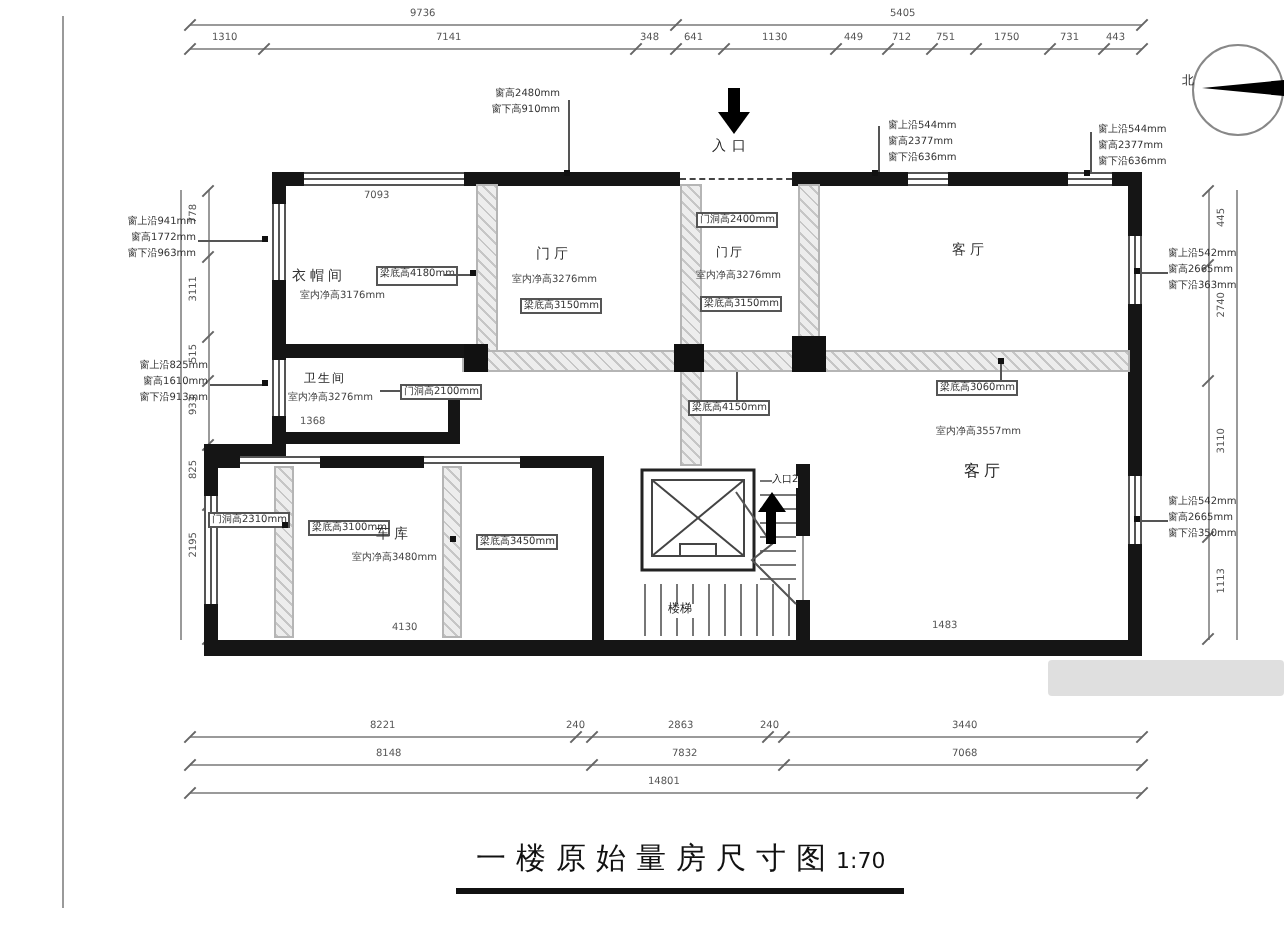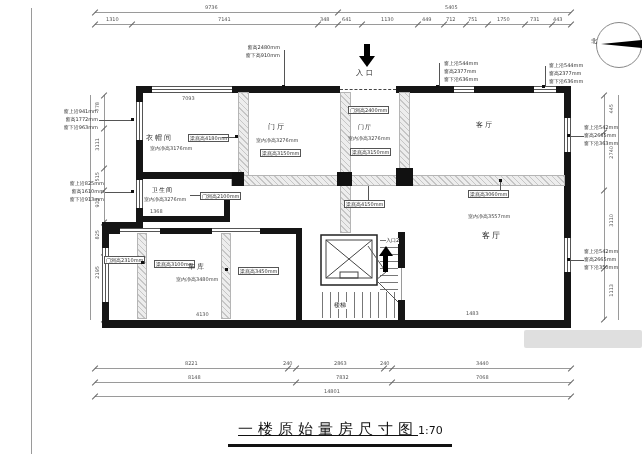--- a/index.html
+++ b/index.html
@@ -17,21 +17,21 @@
   .vnum{position:absolute;font-size:5px;line-height:1;color:#555;white-space:nowrap;writing-mode:vertical-rl;transform:rotate(180deg);}
   .lbl{position:absolute;line-height:1.1;white-space:nowrap;color:#222;}
   .room{font-size:7px;letter-spacing:2px;color:#333;}
   .ht{font-size:5px;color:#444;}
   .box{border:1px solid #555;background:#fff;padding:0 1px;font-size:5px;color:#333;line-height:1.2;white-space:nowrap;}
   .bx{position:absolute;}
   .ldr{position:absolute;background:#555;}
   .dot{position:absolute;width:3px;height:3px;background:#111;}
   .dash{position:absolute;border-top:1.5px dashed #444;height:0;}
   .cl{font-size:5px;color:#333;line-height:1.55;white-space:nowrap;}
-  .title{position:absolute;font-size:15px;letter-spacing:5px;color:#111;text-decoration:underline;}
+  .title{position:absolute;font-size:15px;letter-spacing:5px;color:#111;}
   .scale{position:absolute;font-size:11px;color:#111;}
   .treads-v{position:absolute;background:repeating-linear-gradient(90deg,#777 0 1px,transparent 1px 8px);}
   .treads-h{position:absolute;background:repeating-linear-gradient(0deg,#777 0 1px,transparent 1px 7px);}
   .wm{position:absolute;background:rgba(140,140,140,.28);border-radius:2px;}
 </style>
 </head>
 <body>
 
 <div class="stage">
 
@@ -250,21 +250,21 @@
   <div class="dot" style="left:567px;top:134px;"></div>
 
   <div class="abs cl" style="left:584px;top:248px;">
     <div>窗上沿542mm</div>
       <div>窗高2665mm</div>
       <div>窗下沿350mm</div>
   </div>
   <div class="ldr" style="left:570px;top:260px;width:14px;height:1px;"></div>
   <div class="dot" style="left:567px;top:258px;"></div>
 
-  <div class="abs" style="left:146px;top:133px;display:flex;gap:15px;align-items:center;">
+  <div class="abs" style="left:146px;top:133px;display:flex;gap:15px;">
     <span class="room">衣帽间</span>
     <span class="box">梁底高4180mm</span>
   </div>
   <span class="lbl ht" style="left:150px;top:146px;">室内净高3176mm</span>
   <div class="ldr" style="left:222px;top:137px;width:15px;height:1px;"></div>
   <div class="dot" style="left:235px;top:135px;"></div>
 
   <span class="lbl room" style="left:268px;top:124px;">门厅</span>
   <span class="lbl ht" style="left:256px;top:138px;">室内净高3276mm</span>
   <span class="box bx" style="left:260px;top:149px;">梁底高3150mm</span>

